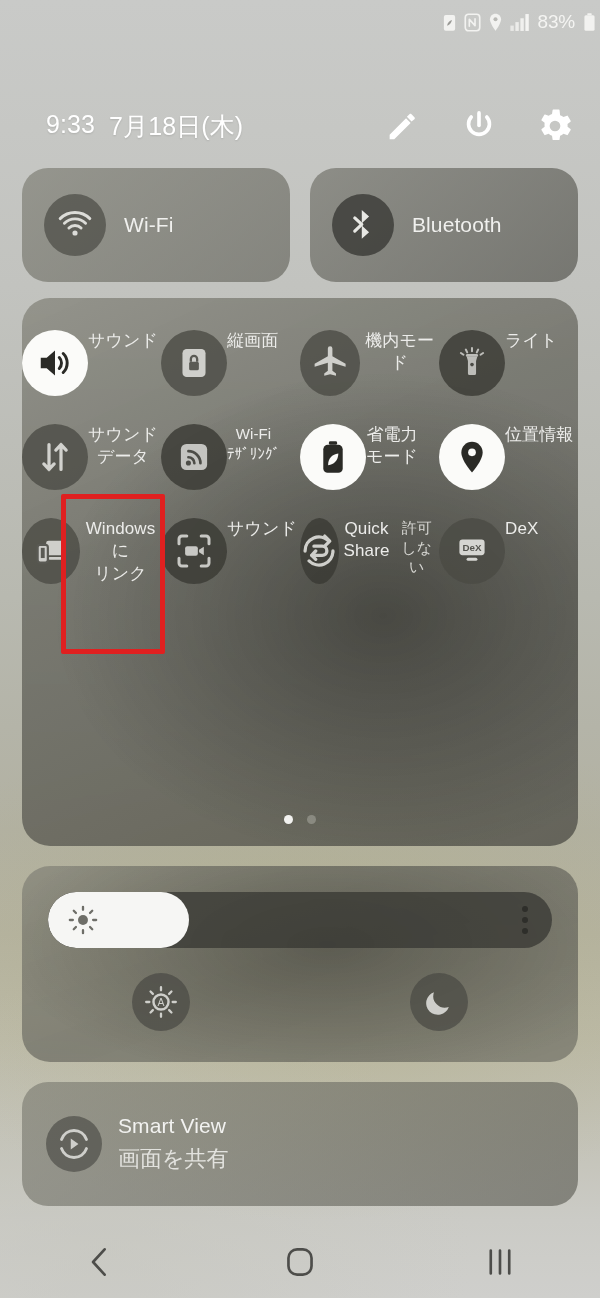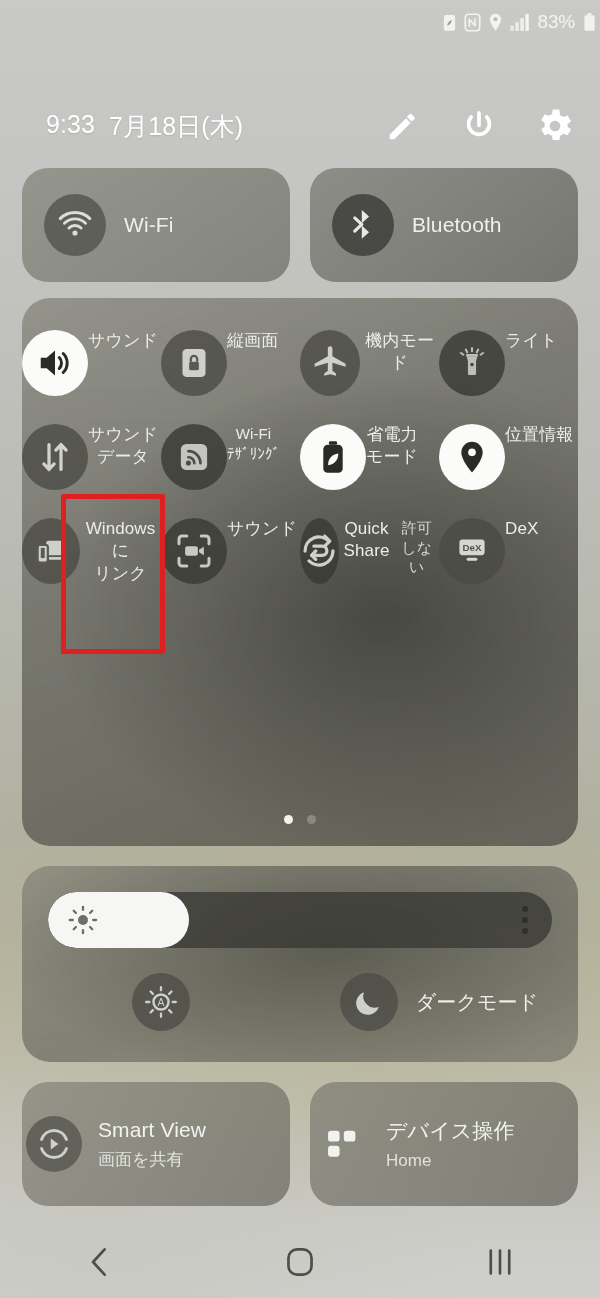--- a/index.html
+++ b/index.html
@@ -148,35 +148,35 @@
     width:58px; height:58px; border-radius:50%;
     background:rgba(74,74,68,0.72);
     display:flex; align-items:center; justify-content:center; flex:none;
   }
   .mode-lb { color:#efefed; font-size:20px; letter-spacing:0.1px; }
 
   
   .bot-row { position:absolute; top:1082px; left:22px; right:22px; height:124px; display:flex; gap:20px; }
   .bot-pill {
     flex:1; border-radius:26px; display:flex; align-items:center;
-    padding-left:4px; gap:16px;
+    padding-left:24px; gap:16px;
     background:linear-gradient(140deg, rgba(126,126,116,0.66) 0%, rgba(98,98,90,0.68) 100%);
   }
   .bot-pill.b2 {
     background:linear-gradient(140deg, rgba(120,120,110,0.66) 0%, rgba(92,92,84,0.68) 100%);
   }
   .bot-ic {
     width:56px; height:56px; border-radius:50%;
     background:rgba(70,70,64,0.62);
     display:flex; align-items:center; justify-content:center; flex:none;
   }
   .bot-ic.plain { background:transparent; }
   .bot-txt { display:flex; flex-direction:column; gap:6px; }
   .bot-t { color:#f2f2f0; font-size:21px; letter-spacing:0.1px; }
-  .bot-s { color:#e2e2de; font-size:17px; }
+  .bot-s { color:#e2e2de; font-size:22px; }
 
   
   .navbar {
     position:absolute; bottom:0; left:0; right:0; height:72px;
     display:flex; align-items:center;
   }
   .nav-item { flex:1; display:flex; align-items:center; justify-content:center; }
   .nav-item svg { display:block; }
 </style>
 </head>
@@ -443,51 +443,37 @@
             </g>
           </svg>
       </span>
     </div>
     <div class="mode-item">
       <span class="mode-ic">
         <svg width="32" height="32" viewBox="0 0 28 28">
             <path d="M22.6 18.4A10.2 10.2 0 0 1 9.6 5.4 10.2 10.2 0 1 0 22.6 18.4z" fill="#cfcfcb"></path>
           </svg>
       </span>
-      <span class="mode-lb">ダークモード</span>
     </div>
   </div>
 </div>
 
 <div class="bot-row">
   <div class="bot-pill">
     <span class="bot-ic">
       <svg width="36" height="36" viewBox="0 0 30 30">
           <path d="M25.4 11.2A11 11 0 0 0 4.6 11.2M4.6 18.8a11 11 0 0 0 20.8 0" fill="none" stroke="#cfcfcb" stroke-width="2.4" stroke-linecap="round"></path>
           <path d="M12.3 10.4l6.4 4.6-6.4 4.6v-9.2z" fill="#cfcfcb"></path>
         </svg>
     </span>
     <span class="bot-txt">
       <span class="bot-t">Smart View</span>
       <span class="bot-s">画面を共有</span>
     </span>
   </div>
-  <div class="bot-pill b2">
-    <span class="bot-ic plain">
-      <svg width="34" height="34" viewBox="0 0 28 28">
-          <rect x="2.5" y="3" width="9.5" height="9" rx="2.4" fill="#f2f2f0"></rect>
-          <rect x="15.5" y="3" width="9.5" height="9" rx="2.4" fill="#f2f2f0"></rect>
-          <rect x="2.5" y="15.5" width="9.5" height="9" rx="2.4" fill="#f2f2f0"></rect>
-        </svg>
-    </span>
-    <span class="bot-txt">
-      <span class="bot-t">デバイス操作</span>
-      <span class="bot-s">Home</span>
-    </span>
-  </div>
 </div>
 
 <div class="navbar">
   <div class="nav-item">
     <span>
       <svg width="26" height="30" viewBox="0 0 20 26">
           <path d="M14 2L4 13l10 11" fill="none" stroke="#4d4d4a" stroke-width="2.3" stroke-linecap="round" stroke-linejoin="round"></path>
         </svg>
     </span>
   </div>

